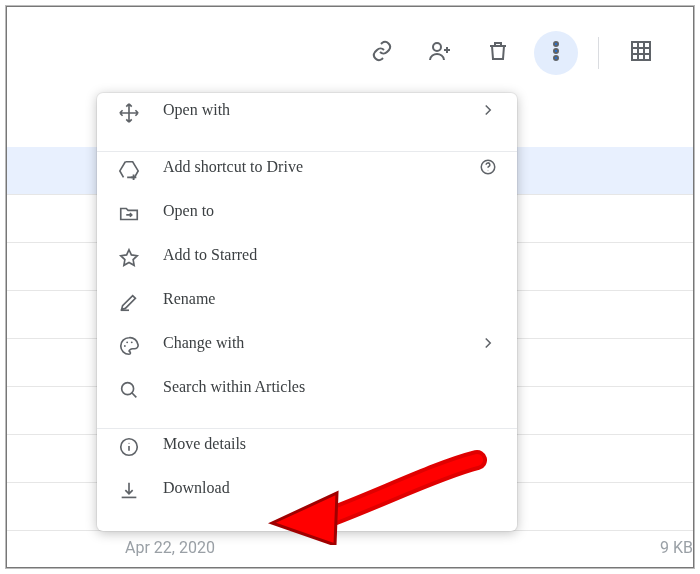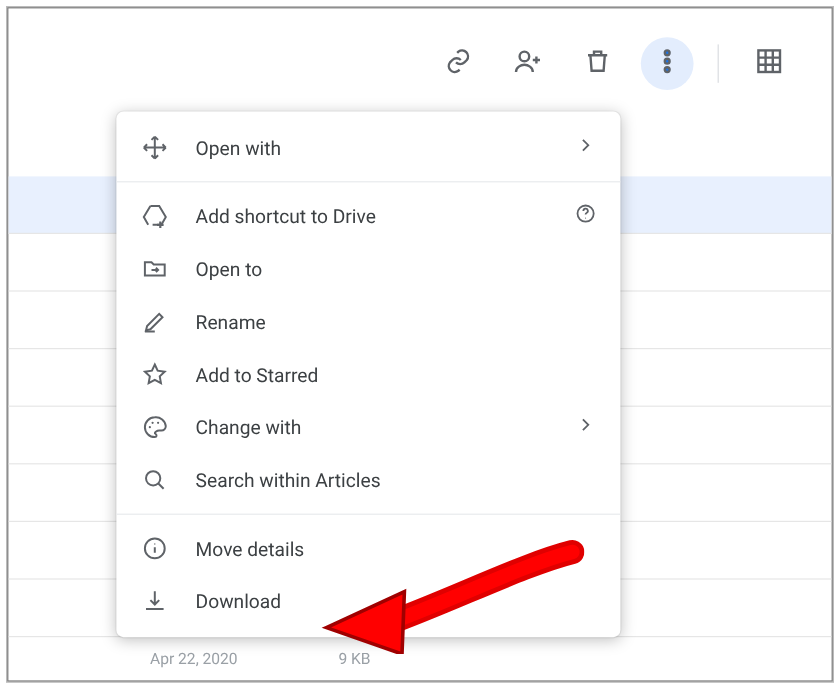--- a/index.html
+++ b/index.html
@@ -33,36 +33,38 @@
   .tbtn.active{background:#e3edfd;}
   .tbtn.active svg circle{fill:#1a73e8;}
   .vdiv{width:1px;height:32px;background:#dadce0;margin:0 6px;}
   
   .rows{position:absolute;left:0;right:0;top:140px;}
   .row{height:47px;border-bottom:1px solid #e6e6e6;}
   .row.sel{background:#e8f0fe;}
   .row-footer{
     position:absolute;left:0;right:0;bottom:10px;top:auto;
     display:flex;
-    font-size:13px;color:#9aa0a6;
+    font-size:16px;color:#9aa0a6;
     padding-left:118px;
+    justify-content:space-between;
   }
   .row-footer span:nth-child(2){margin-left:84px;}
   
   .menu{
     position:absolute;left:90px;top:86px;width:420px;
     background:#fff;border-radius:6px;
     box-shadow:0 2px 12px rgba(0,0,0,.25),0 0 0 1px rgba(0,0,0,.05);
     padding:8px 0;
   }
   .mitem{
-    display:flex;align-items:center;
+    display:flex;align-items:flex-start;
     height:44px;padding:0 20px;
     position:relative;
     color:#3c4043;
+    font-family:Liberation Serif, serif;
   }
   .mitem .icon{
     width:24px;height:24px;flex:0 0 24px;
     margin-right:22px;
     display:flex;align-items:center;justify-content:center;
     color:#5f6368;
   }
   .mitem .icon svg{width:22px;height:22px;stroke:#5f6368;fill:none;stroke-width:1.8;}
   .mitem .label{flex:1;font-size:16px;}
   .mitem .chev, .mitem .help{
@@ -184,34 +186,34 @@
             <path d="M3 6h6l2 2h10v10H3z"></path>
             <path d="M9 13h6M13 11l2 2-2 2"></path>
           </svg>
       </span>
       <span class="label">Open to</span>
     </div>
 
     <div class="mitem">
       <span class="icon">
         <svg viewBox="0 0 24 24">
+            <path d="M12 3l2.6 5.6L21 9.5l-4.5 4.3L17.6 20 12 16.9 6.4 20l1.1-6.2L3 9.5l6.4-.9z"></path>
+          </svg>
+      </span>
+      <span class="label">Add to Starred</span>
+    </div>
+
+    <div class="mitem">
+      <span class="icon">
+        <svg viewBox="0 0 24 24">
             <path d="M4 20l4-1 11-11-3-3L5 16z"></path>
             <path d="M3 21h9"></path>
           </svg>
       </span>
       <span class="label">Rename</span>
-    </div>
-
-    <div class="mitem">
-      <span class="icon">
-        <svg viewBox="0 0 24 24">
-            <path d="M12 3l2.6 5.6L21 9.5l-4.5 4.3L17.6 20 12 16.9 6.4 20l1.1-6.2L3 9.5l6.4-.9z"></path>
-          </svg>
-      </span>
-      <span class="label">Add to Starred</span>
     </div>
 
     <div class="mitem">
       <span class="icon">
         <svg viewBox="0 0 24 24">
             <path d="M12 3a9 9 0 1 0 0 18c2 0 2-2 .5-3S14 15 16 15h2a4 4 0 0 0 4-4 9 9 0 0 0-10-8z"></path>
             <circle cx="7.5" cy="12" r="1" fill="#5f6368" stroke="none"></circle>
             <circle cx="10" cy="8" r="1" fill="#5f6368" stroke="none"></circle>
             <circle cx="15" cy="8" r="1" fill="#5f6368" stroke="none"></circle>
           </svg>

